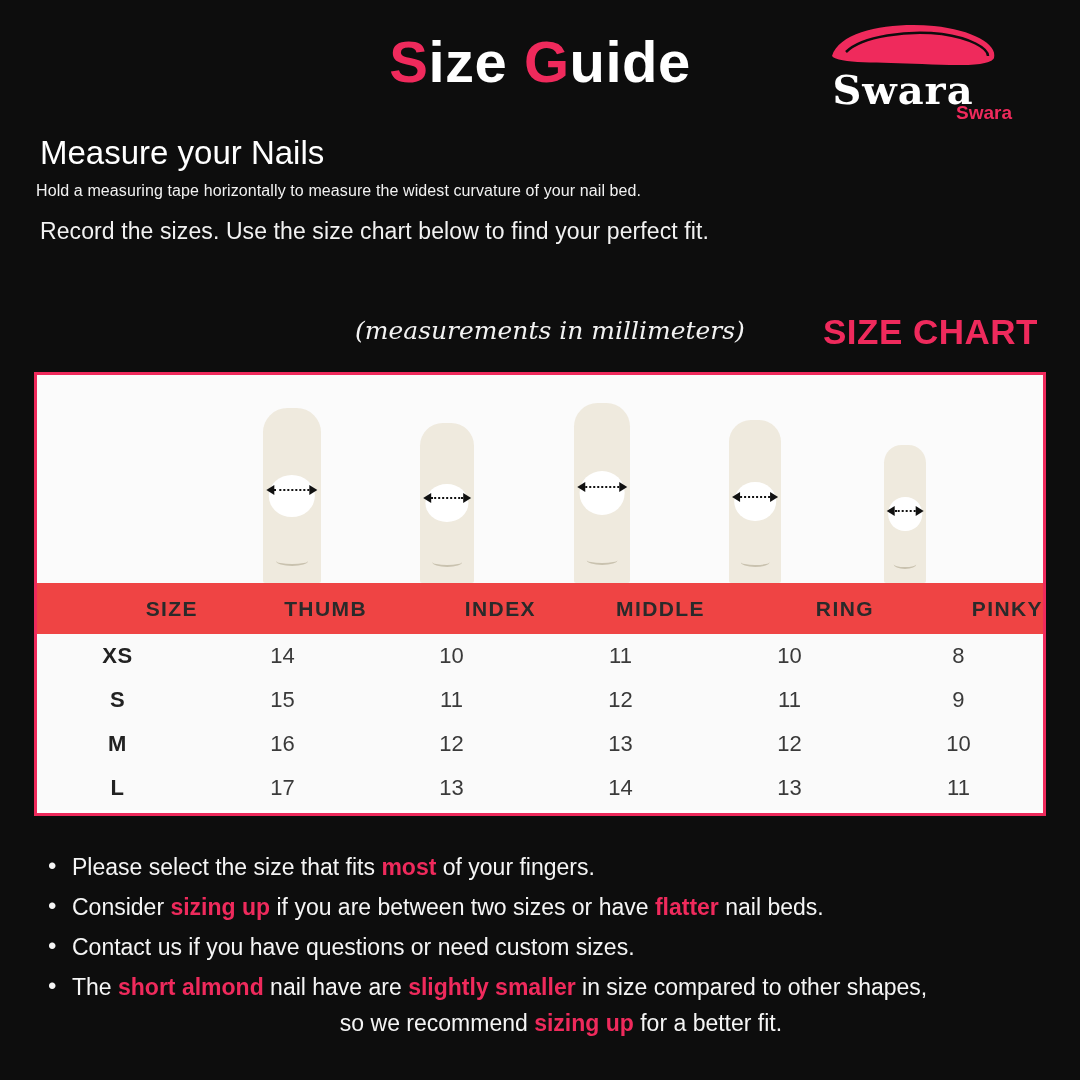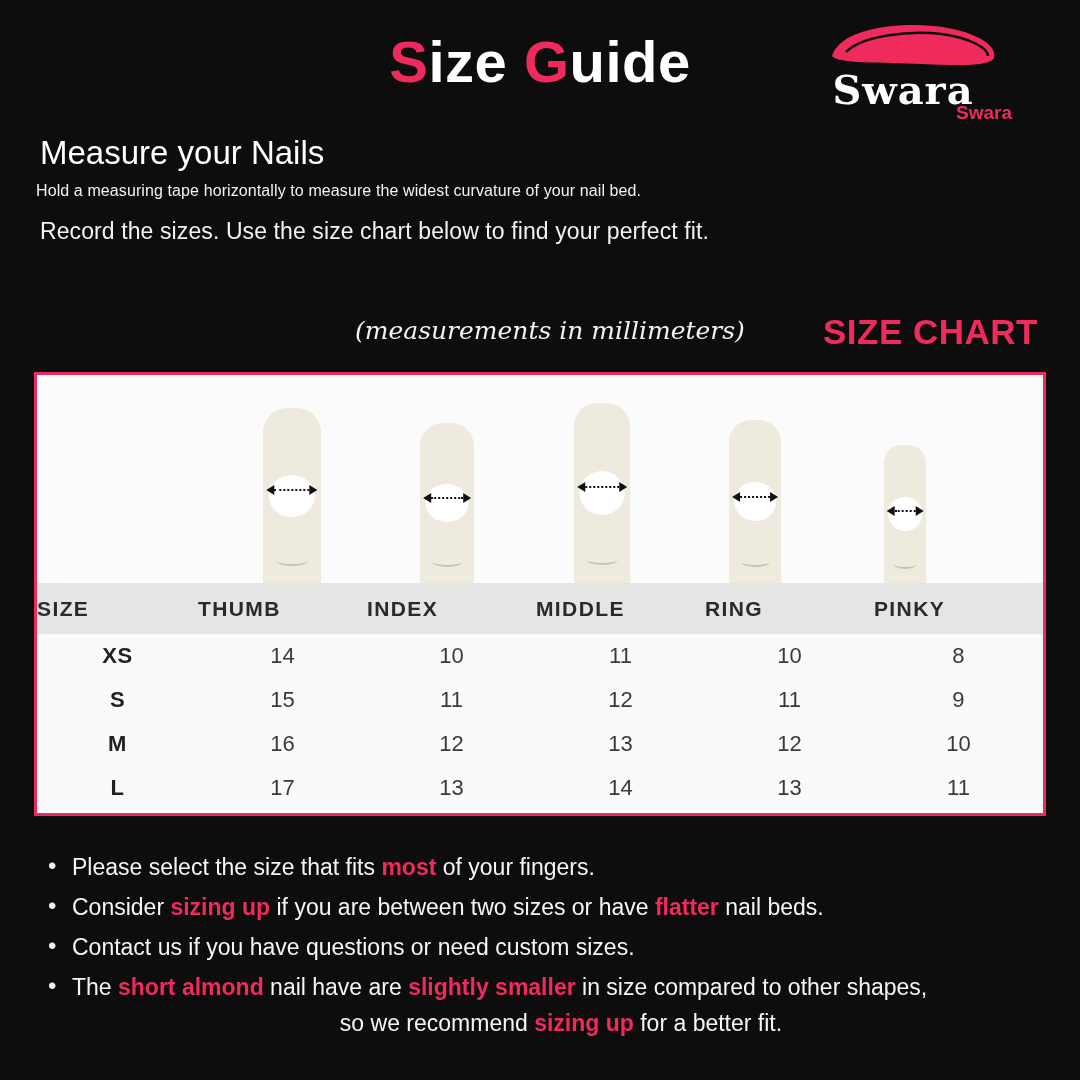--- a/index.html
+++ b/index.html
@@ -102,26 +102,26 @@
     border-bottom: 2px solid #c9c2af; border-radius: 50%;
     width: 34px; height: 10px;
   }
 
   
   table.size-table {
     width: 100%; border-collapse: collapse;
     table-layout: fixed;
   }
   table.size-table thead th {
-    background: #e5e5e5;
+    background: #ef4444;
     color: #2a2a2a;
     font-size: 21px; font-weight: bold;
     letter-spacing: 1.4px;
     padding: 14px 0 13px 0;
-    text-align: left;
+    text-align: right;
   }
   table.size-table tbody td {
     background: #fafafa;
     color: #3a3a3a;
     font-size: 22px;
     padding: 9px 0;
     text-align: center;
   }
   table.size-table tbody td.rowlabel {
     font-weight: bold; color: #222; font-size: 22px; letter-spacing: 0.5px;

